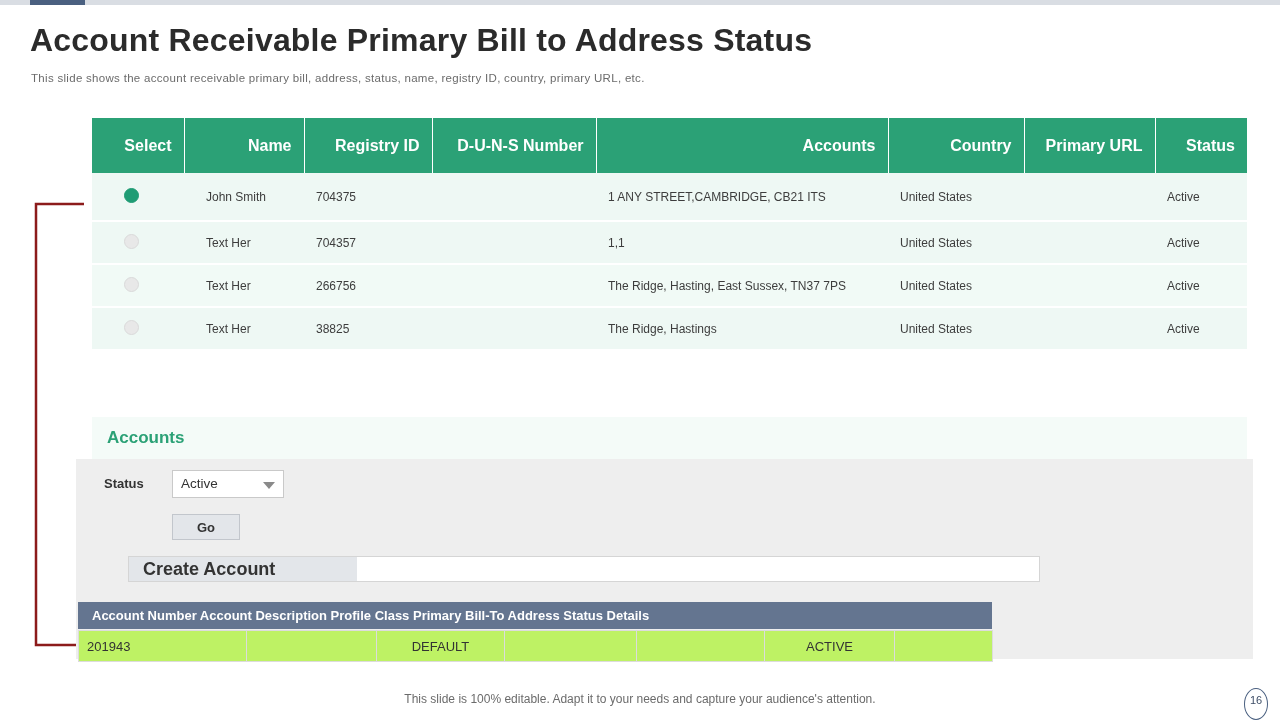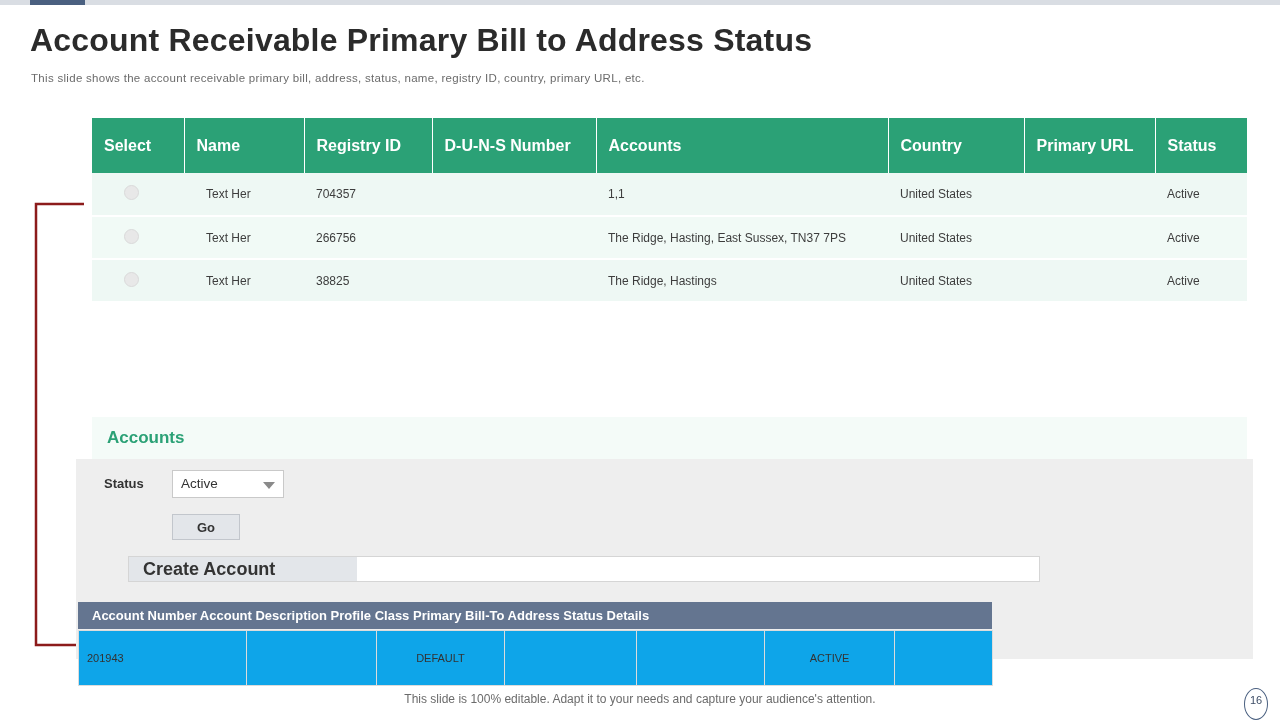--- a/index.html
+++ b/index.html
@@ -59,21 +59,21 @@
   table.grid {
     border-collapse: collapse;
     width: 1155px;
     table-layout: fixed;
   }
   table.grid th {
     background: #2ba176;
     color: #ffffff;
     font-size: 16px;
     font-weight: bold;
-    text-align: left;
+    text-align: right;
     padding: 10px 12px;
     vertical-align: middle;
     border-right: 1px solid #ffffff;
     height: 35px;
   }
   table.grid th:last-child { border-right: none; }
   table.grid td {
     font-size: 12px;
     color: #3d3d3d;
     padding: 10px 12px;
@@ -212,24 +212,24 @@
     position: absolute;
     left: 78px;
     top: 630px;
     width: 914px;
     border-collapse: collapse;
     table-layout: fixed;
   }
   table.acct td {
     height: 30px;
     border: 1px solid #dcdcdc;
-    font-size: 11px;
-    color: #333333;
-    background: #0ea5e9;
-    padding: 12px 8px;
+    font-size: 13px;
+    color: #333333;
+    background: #bef264;
+    padding: 0 8px;
   }
   .ta-c { text-align: center; }
 
   
   .connector {
     position: absolute;
     left: 32px;
     top: 202px;
     width: 52px;
     height: 445px;
@@ -292,20 +292,30 @@
         <th>Name</th>
         <th>Registry ID</th>
         <th>D-U-N-S Number</th>
         <th>Accounts</th>
         <th>Country</th>
         <th>Primary URL</th>
         <th>Status</th>
       </tr>
     </thead>
     <tbody>
+      <tr style="height:48px">
+        <td><span class="radio checked"></span></td>
+        <td class="cell-name">John Smith</td>
+        <td>704375</td>
+        <td></td>
+        <td>1 ANY STREET,CAMBRIDGE, CB21 ITS</td>
+        <td>United States</td>
+        <td></td>
+        <td>Active</td>
+      </tr>
       <tr style="height:43px">
         <td><span class="radio"></span></td>
         <td class="cell-name">Text Her</td>
         <td>704357</td>
         <td></td>
         <td>1,1</td>
         <td>United States</td>
         <td></td>
         <td>Active</td>
       </tr>

